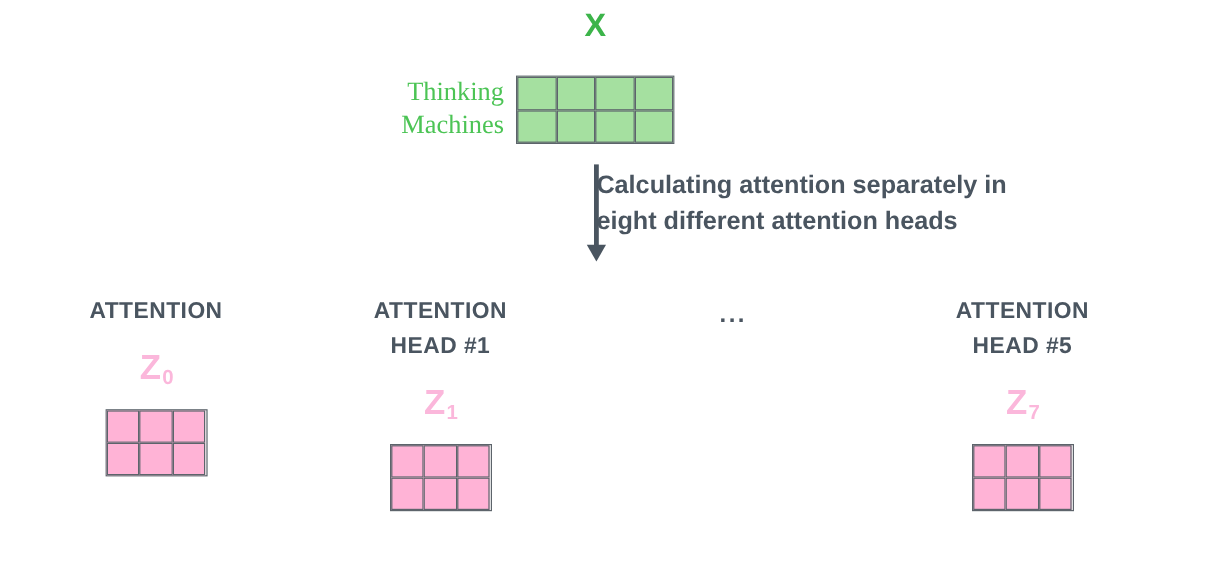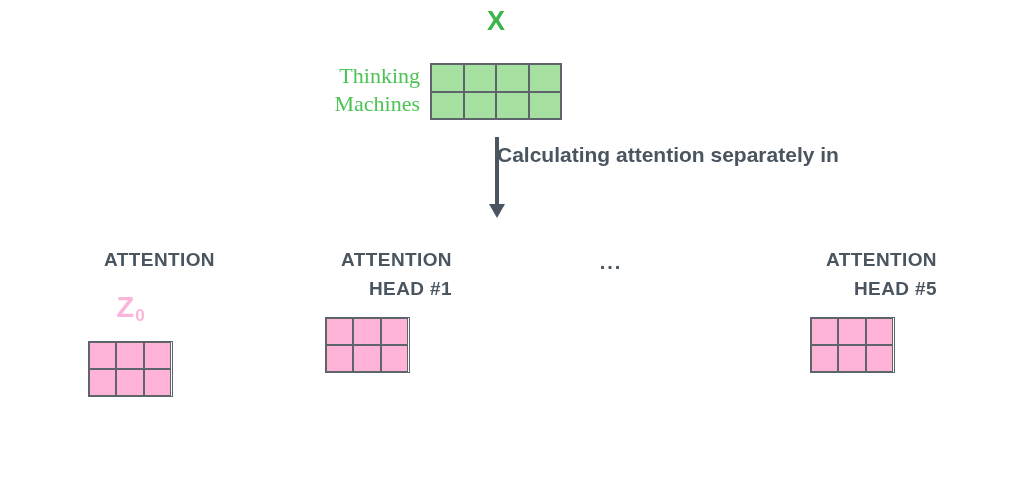--- a/index.html
+++ b/index.html
@@ -69,21 +69,20 @@
     position:absolute;top:245px;width:170px;
     text-align:center;
   }
   .head-col.c0{left:45px;}
   .head-col.c1{left:282px;}
   .head-col.c7{left:767px;}
   .head-title{
     font-size:19px;line-height:29px;font-weight:600;
     letter-spacing:0.4px;
     color:var(--slate);
-    text-align:right;
   }
   .z-label{
     margin-top:17px;height:36px;
     font-size:29px;font-weight:700;
     color:var(--pink-text);
   }
   .z-label sub{
     font-size:17px;font-weight:700;
     vertical-align:baseline;position:relative;top:4px;left:1px;
   }
@@ -116,20 +115,21 @@
       <div class="cell"></div>
       <div class="cell"></div>
       <div class="cell"></div>
     </div>
 
   <div class="arrow-shaft"></div>
   <div class="arrow-head"></div>
 
   <div class="caption">
     <div>Calculating attention separately in</div>
+    <div>eight different attention heads</div>
   </div>
 
   <div class="head-col c0">
     <div class="head-title">
       <div>ATTENTION</div>
     </div>
     <div class="z-label"><span>Z</span><sub>0</sub></div>
     <div class="z-spacer"></div>
     <div class="matrix pink" style="grid-template-columns: repeat(3, 1fr);">
         <div class="cell"></div>
@@ -139,38 +139,40 @@
         <div class="cell"></div>
         <div class="cell"></div>
       </div>
   </div>
 
   <div class="head-col c1">
     <div class="head-title">
       <div>ATTENTION</div>
       <div>HEAD #1</div>
     </div>
+    <div class="z-label"><span>Z</span><sub>1</sub></div>
     <div class="z-spacer"></div>
     <div class="matrix pink" style="grid-template-columns: repeat(3, 1fr);">
         <div class="cell"></div>
         <div class="cell"></div>
         <div class="cell"></div>
         <div class="cell"></div>
         <div class="cell"></div>
         <div class="cell"></div>
       </div>
   </div>
 
   <div class="dots">...</div>
 
   <div class="head-col c7">
     <div class="head-title">
       <div>ATTENTION</div>
       <div>HEAD #5</div>
     </div>
+    <div class="z-label"><span>Z</span><sub>7</sub></div>
     <div class="z-spacer"></div>
     <div class="matrix pink" style="grid-template-columns: repeat(3, 1fr);">
         <div class="cell"></div>
         <div class="cell"></div>
         <div class="cell"></div>
         <div class="cell"></div>
         <div class="cell"></div>
         <div class="cell"></div>
       </div>
   </div>

